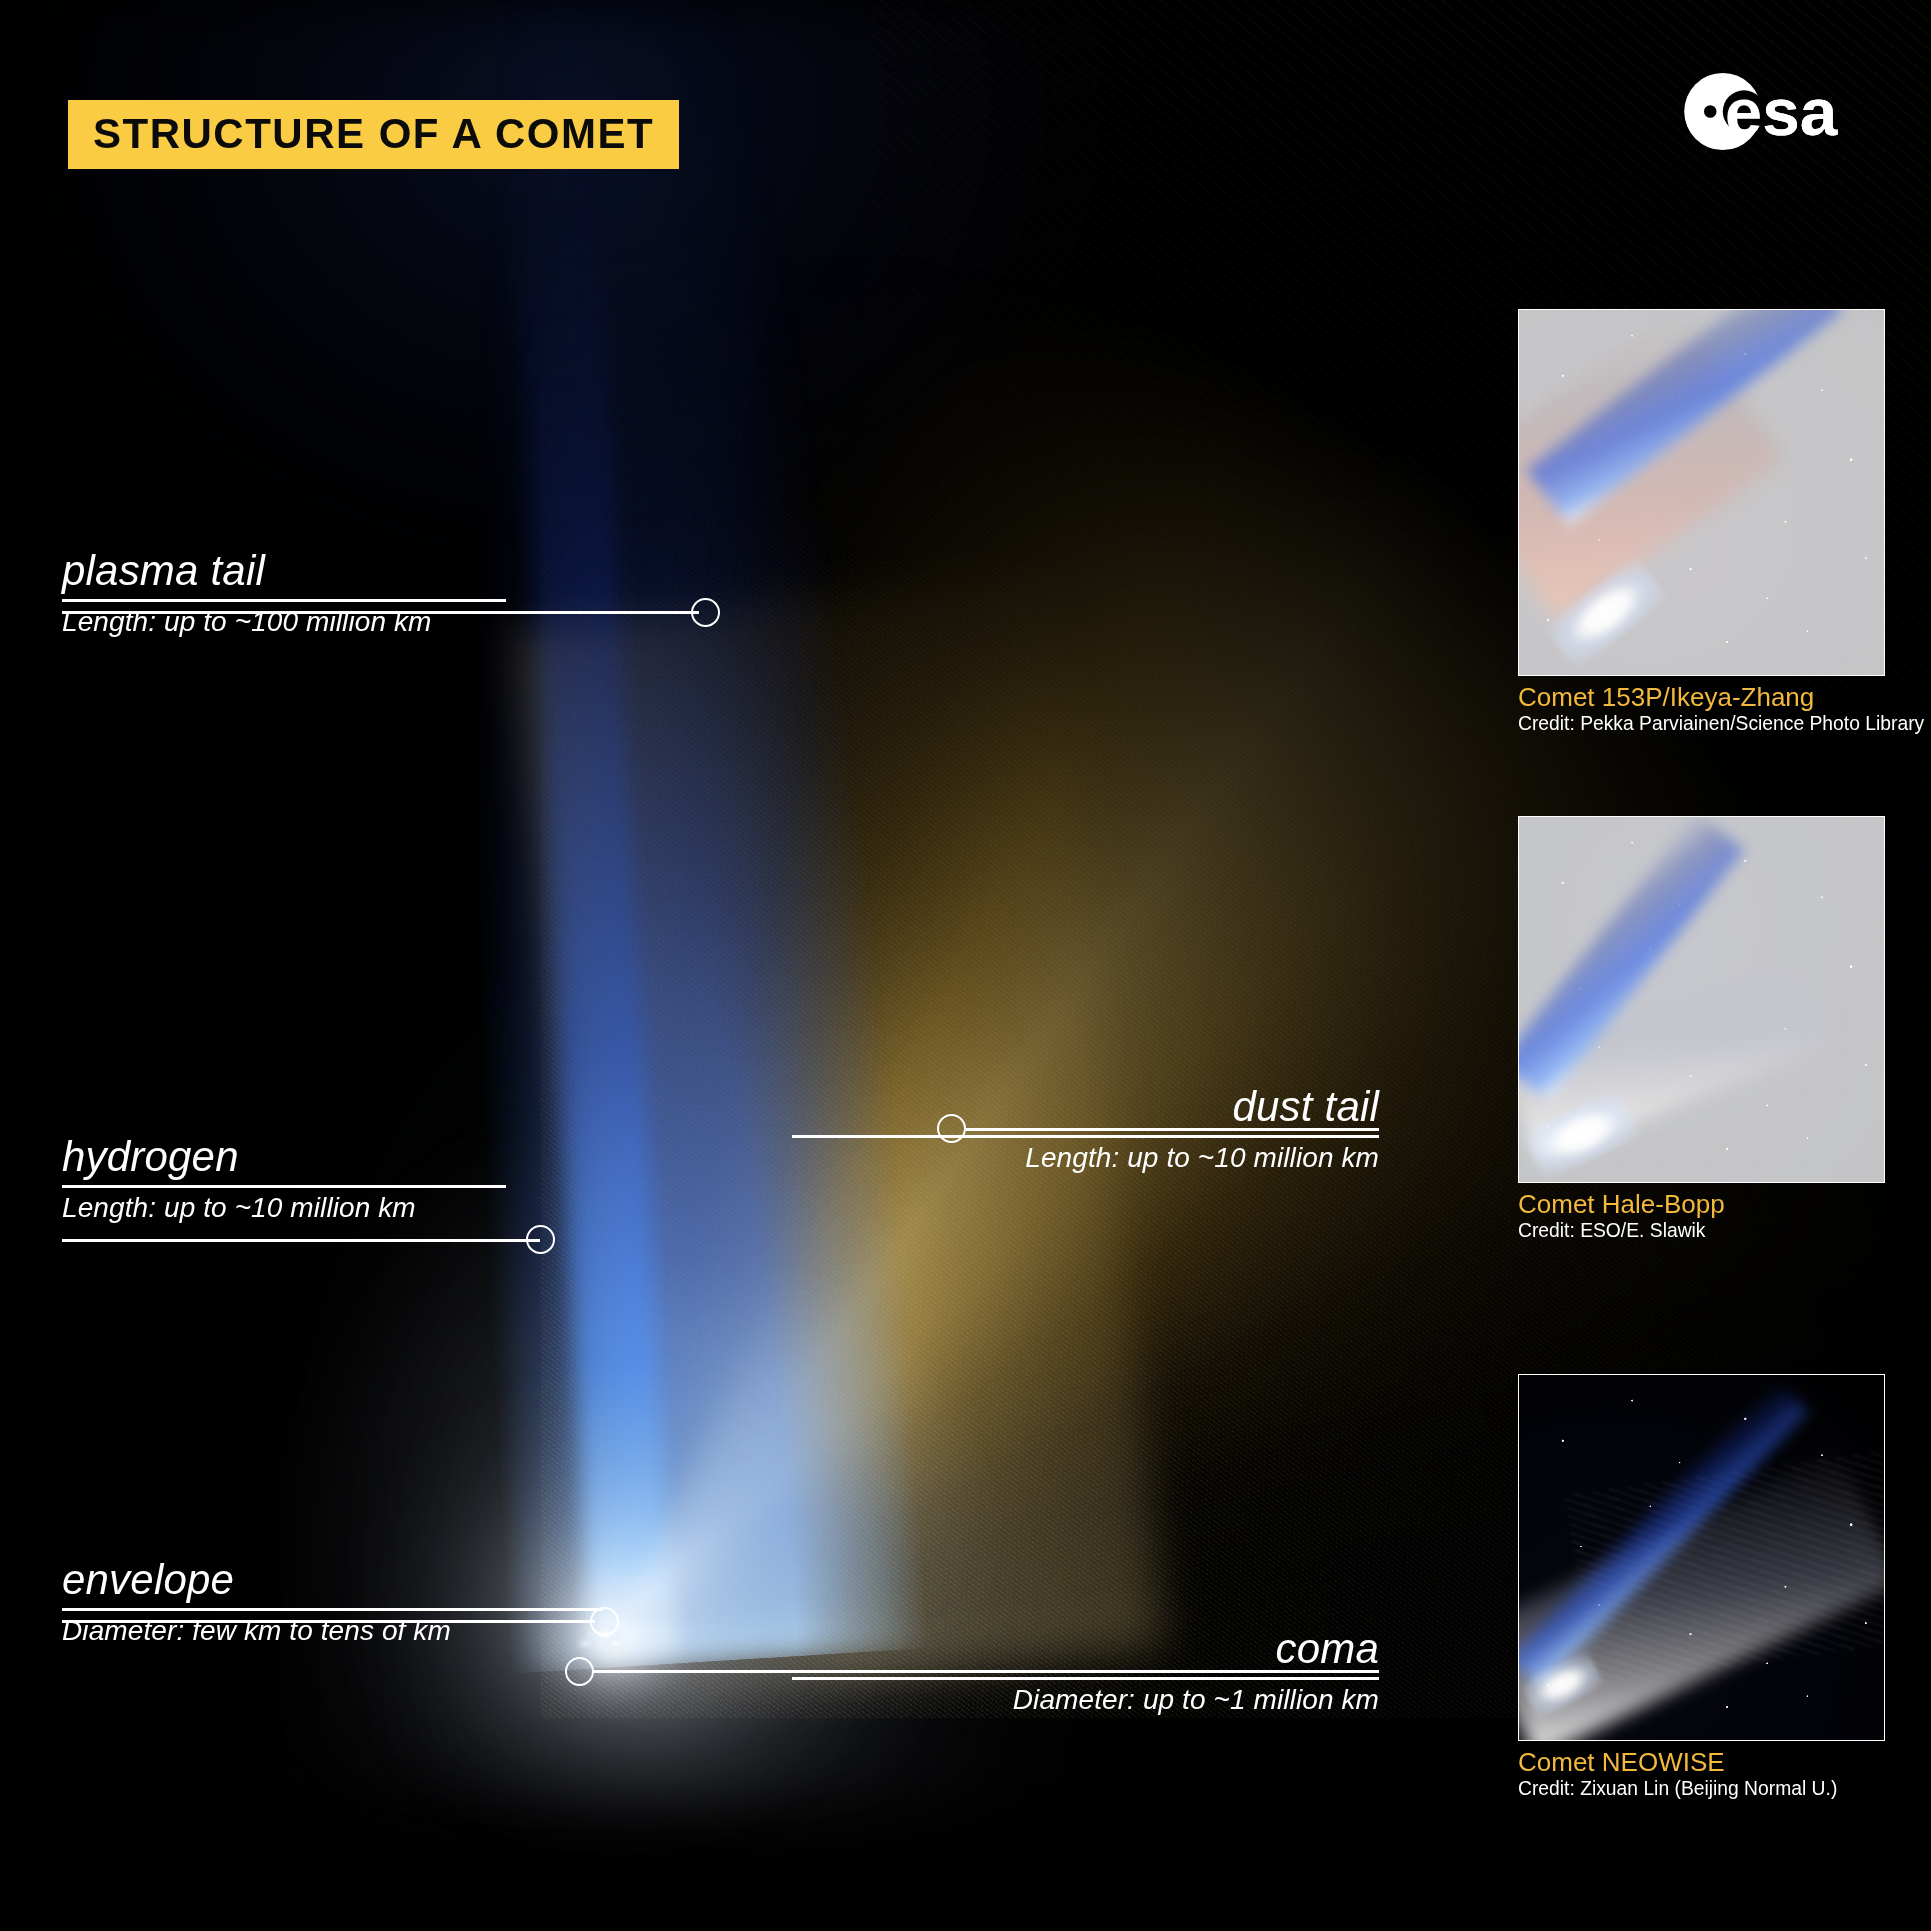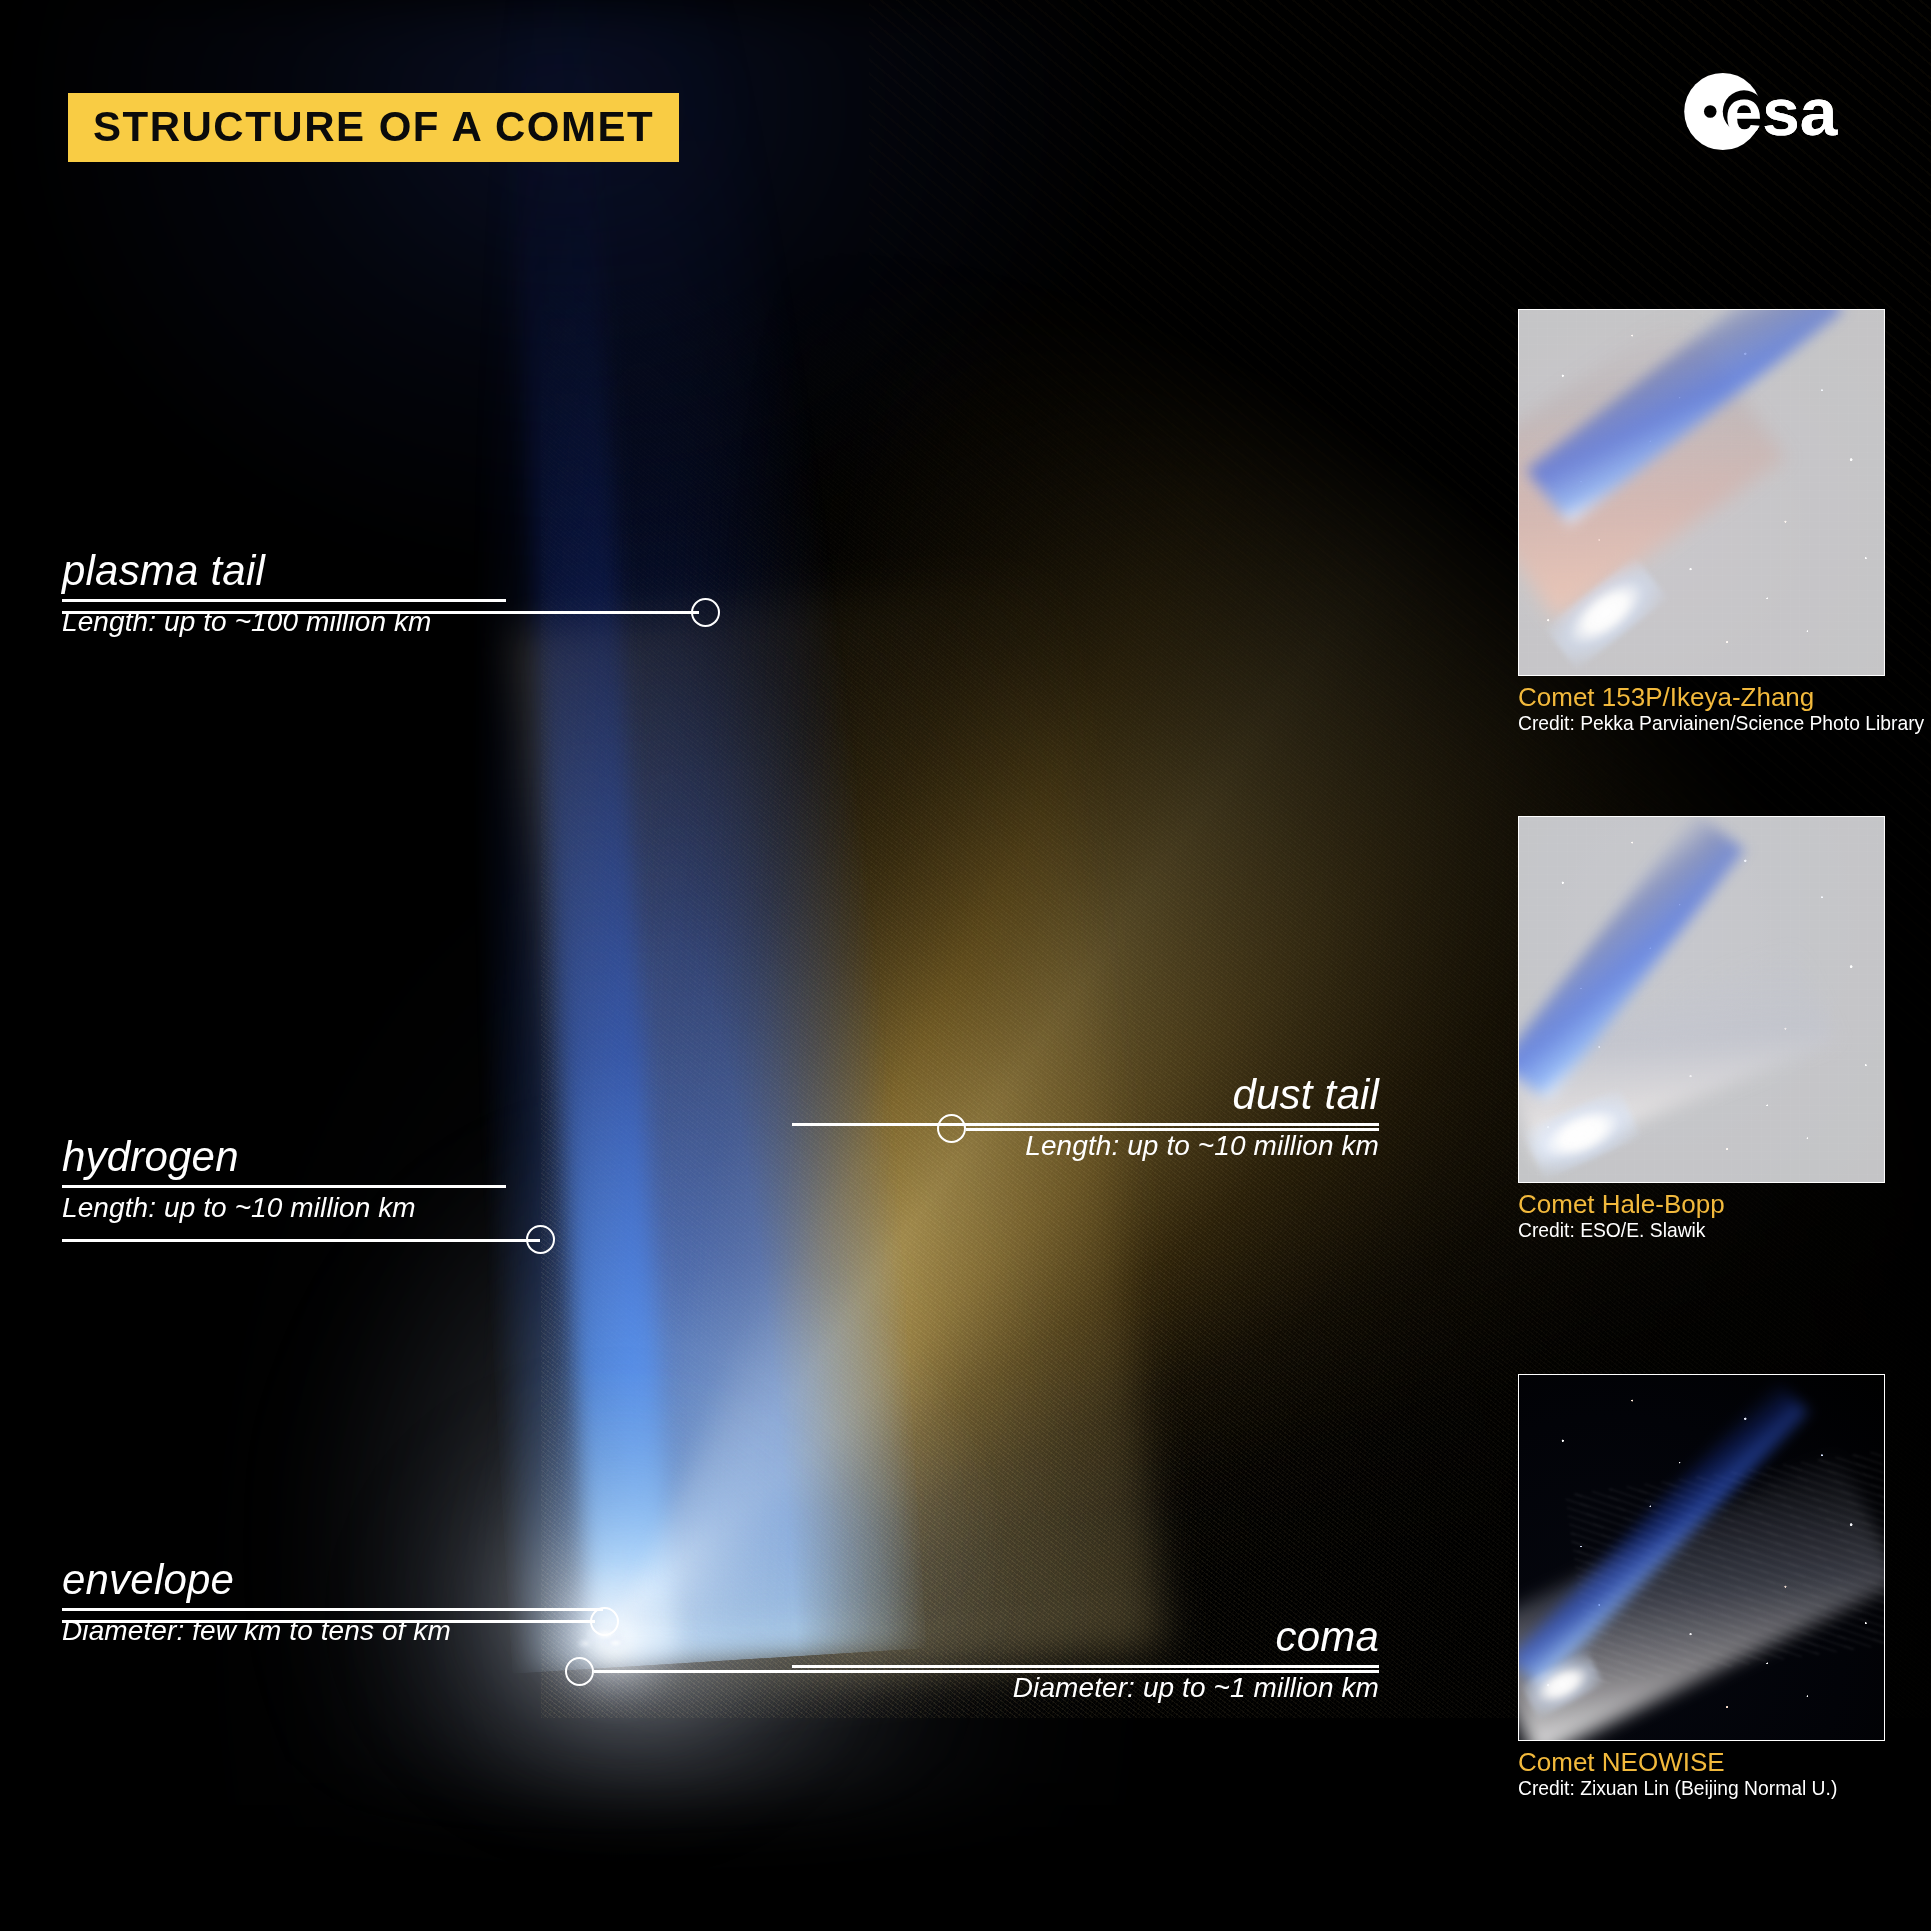--- a/index.html
+++ b/index.html
@@ -257,21 +257,21 @@
       rgba(0,0,0,0) 1.9px,
       rgba(0,0,0,0) 10.6px);
     -webkit-mask-image: linear-gradient(200deg, rgba(0,0,0,0.85) 0%, rgba(0,0,0,0.35) 48%, rgba(0,0,0,0) 80%);
     mask-image: linear-gradient(200deg, rgba(0,0,0,0.85) 0%, rgba(0,0,0,0.35) 48%, rgba(0,0,0,0) 80%);
   }
 
   
   .title-banner {
     position: absolute;
     left: 68px;
-    top: 93px;
+    top: 100px;
     padding: 12.6px 25px 14.5px 25px;
     background: #f9cc44;
     color: #0b0b0b;
     font-size: 42px;
     font-weight: bold;
     letter-spacing: 1.5px;
     line-height: 1;
     white-space: nowrap;
   }
 
@@ -301,21 +301,21 @@
     height: 2.9px;
     background: #ffffff;
     margin: 5.8px 0 3.9px 0;
   }
   .callout .c-sub {
     font-size: 28px;
     line-height: 1.15;
     white-space: nowrap;
     letter-spacing: 0.1px;
   }
-  .callout.align-right { text-align: right; }
+  .callout.align-right { text-align: right; margin-top: 12px; }
 
   .leader {
     position: absolute;
     height: 2.9px;
     background: #ffffff;
   }
   .dot-marker {
     position: absolute;
     width: 29px;
     height: 29px;

